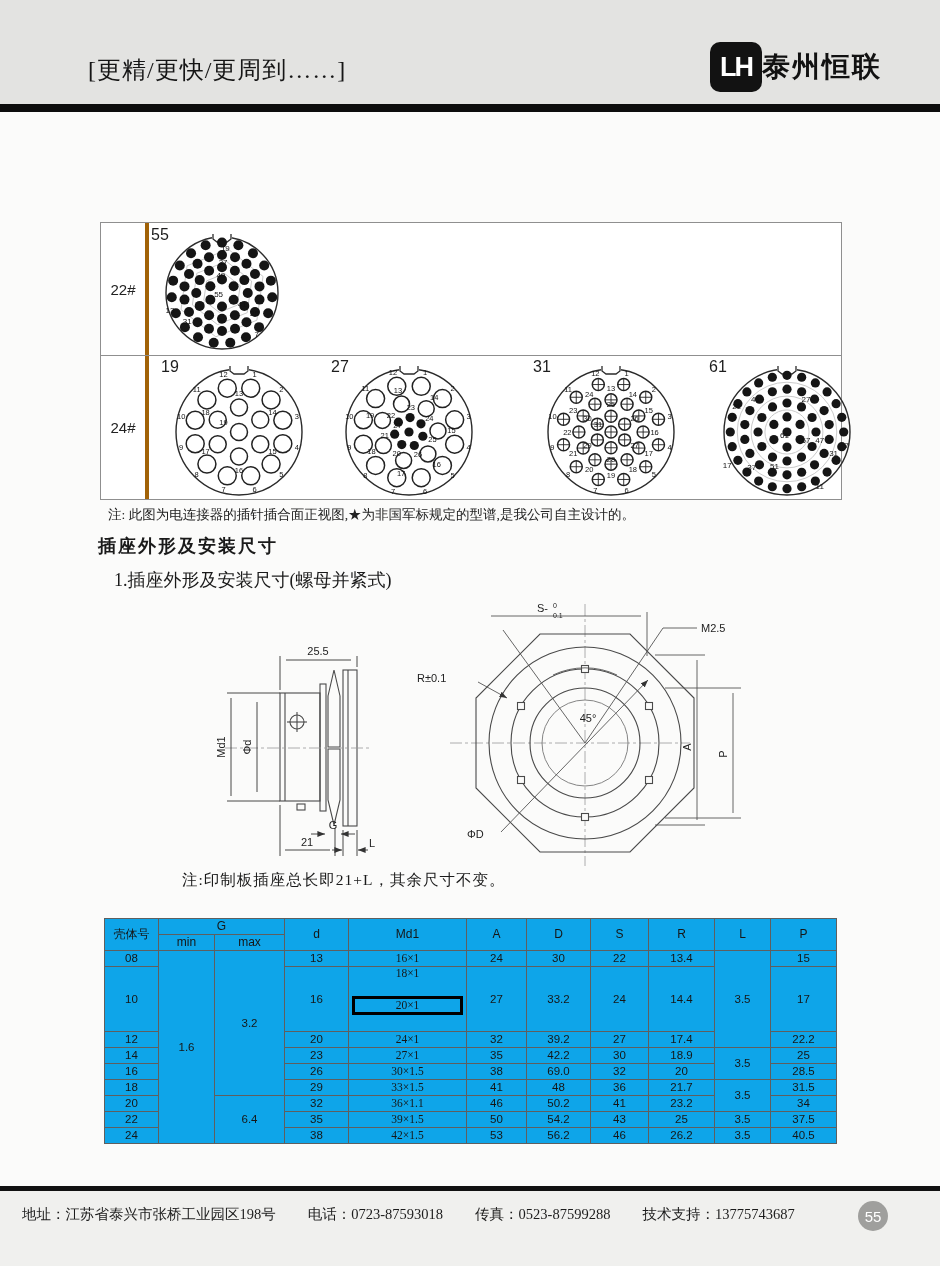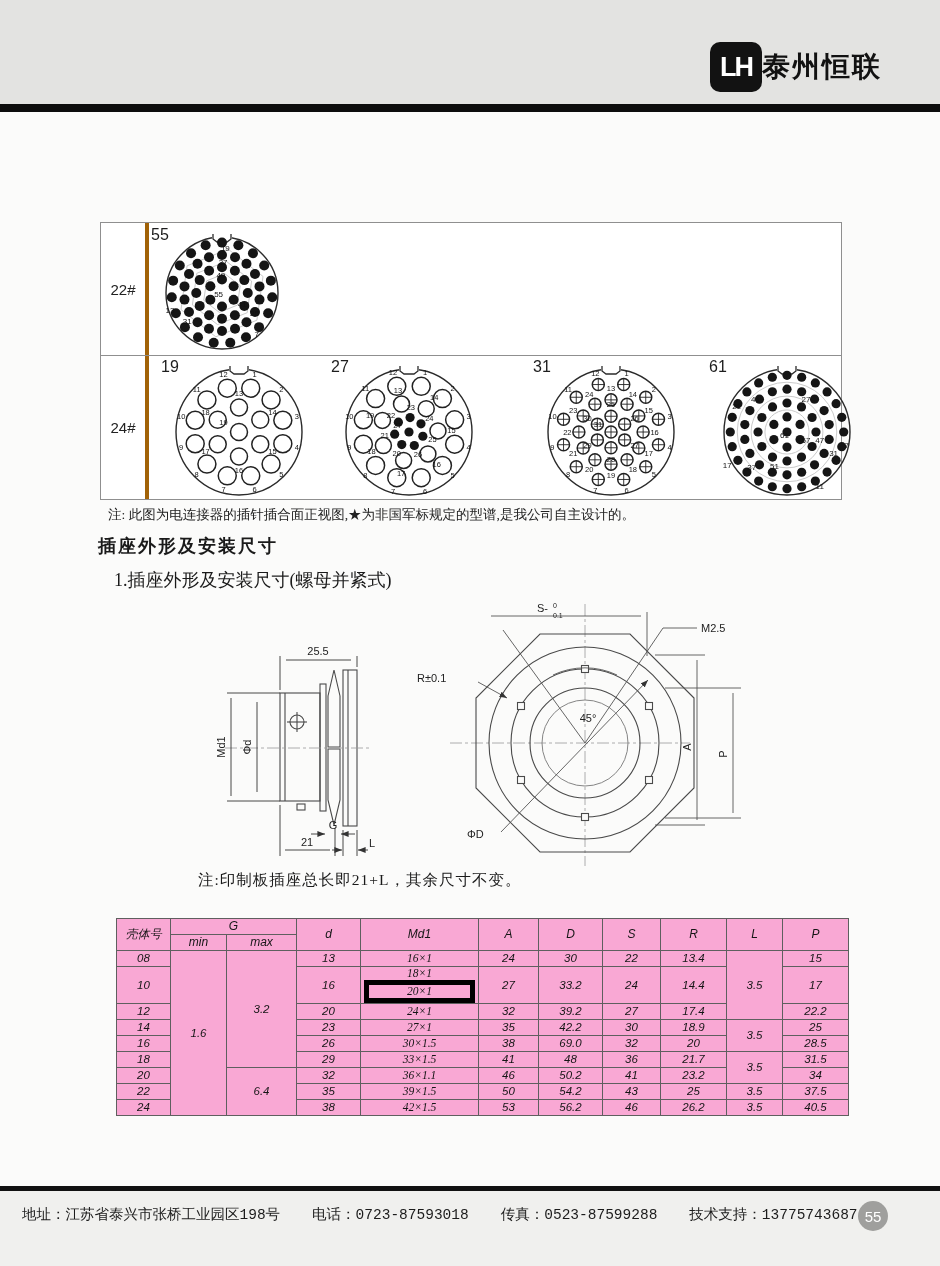--- a/index.html
+++ b/index.html
@@ -22,43 +22,44 @@
   .pt-label{width:44px;border-right:4px solid #a16207;display:flex;align-items:center;justify-content:center;
             font-size:15px;color:#222;}
   .pt-cells{position:relative;flex:1;}
   .connblock{position:absolute;width:152px;}
   .bignum{position:absolute;left:0;top:0;font-size:16px;color:#1d1d1d;z-index:2;}
   .connblock svg{position:absolute;left:8px;top:4px;}
   svg text{font-family:"Liberation Sans",sans-serif;}
   .note1{left:108px;top:506px;font-family:"Liberation Serif",serif;font-size:13.5px;color:#222;}
   .sec-h{left:98px;top:534px;font-size:18px;font-weight:bold;letter-spacing:2px;}
   .sec-sub{left:114px;top:568px;font-family:"Liberation Serif",serif;font-size:18px;}
-  .note2{left:198px;top:870px;font-family:"Liberation Serif",serif;font-size:15.5px;letter-spacing:1px;}
-  .dimtable{left:116px;top:918px;border-collapse:collapse;table-layout:fixed;width:732px;font-size:11.5px;background:#f9a8d4;font-style:italic;}
+  .note2{left:182px;top:870px;font-family:"Liberation Serif",serif;font-size:15.5px;letter-spacing:1px;}
+  .dimtable{left:104px;top:918px;border-collapse:collapse;table-layout:fixed;width:732px;font-size:11.5px;background:#0ea5e9;}
   .dimtable td,.dimtable th{border:1px solid #5f5f5f;text-align:center;padding:0;height:15px;
        font-weight:normal;color:#161616;line-height:1.15;}
   .dimtable th{font-size:12px;}
   .dimtable .tall td{height:32px;}
   .mdv{font-family:"Liberation Serif",serif;font-size:11.5px;}
-  .md1box{border:5px solid #000000;margin:0 3px;text-align:center;}
+  .md1box{border:3px solid #000000;margin:16px 3px;text-align:center;}
   .dt{font-size:11px;fill:#222;}
   .footline{left:0;top:1186px;width:940px;height:5px;background:#111;}
   .footer{left:0;top:1191px;width:940px;height:75px;background:#f0f0ee;}
-  .f-items{position:absolute;left:22px;top:14px;font-size:14.5px;font-family:Liberation Mono, monospace;
+  .f-items{position:absolute;left:22px;top:14px;font-size:14.5px;font-family:Liberation Serif, serif;
            display:flex;white-space:nowrap;color:#1c1c1c;}
   .f-items span{margin-right:32px;}
   .pagebadge{position:absolute;right:52px;top:10px;width:30px;height:30px;background:#9f9f9d;color:#fff;
              border-radius:50%;font-size:15px;display:flex;align-items:center;justify-content:center;}
 </style>
 </head>
 <body>
 
 <div class="page">
 
   <div class="abs topbar"></div>
+  <div class="abs slogan">[更精/更快/更周到……]</div>
   <div class="abs brandbox">
     <div class="logo">LH</div>
     <div class="brand">泰州恒联</div>
   </div>
   <div class="abs blackbar"></div>
   <div class="abs content"></div>
 
 
   <div class="abs pintable">
     <div class="pt-row pt-row1">

